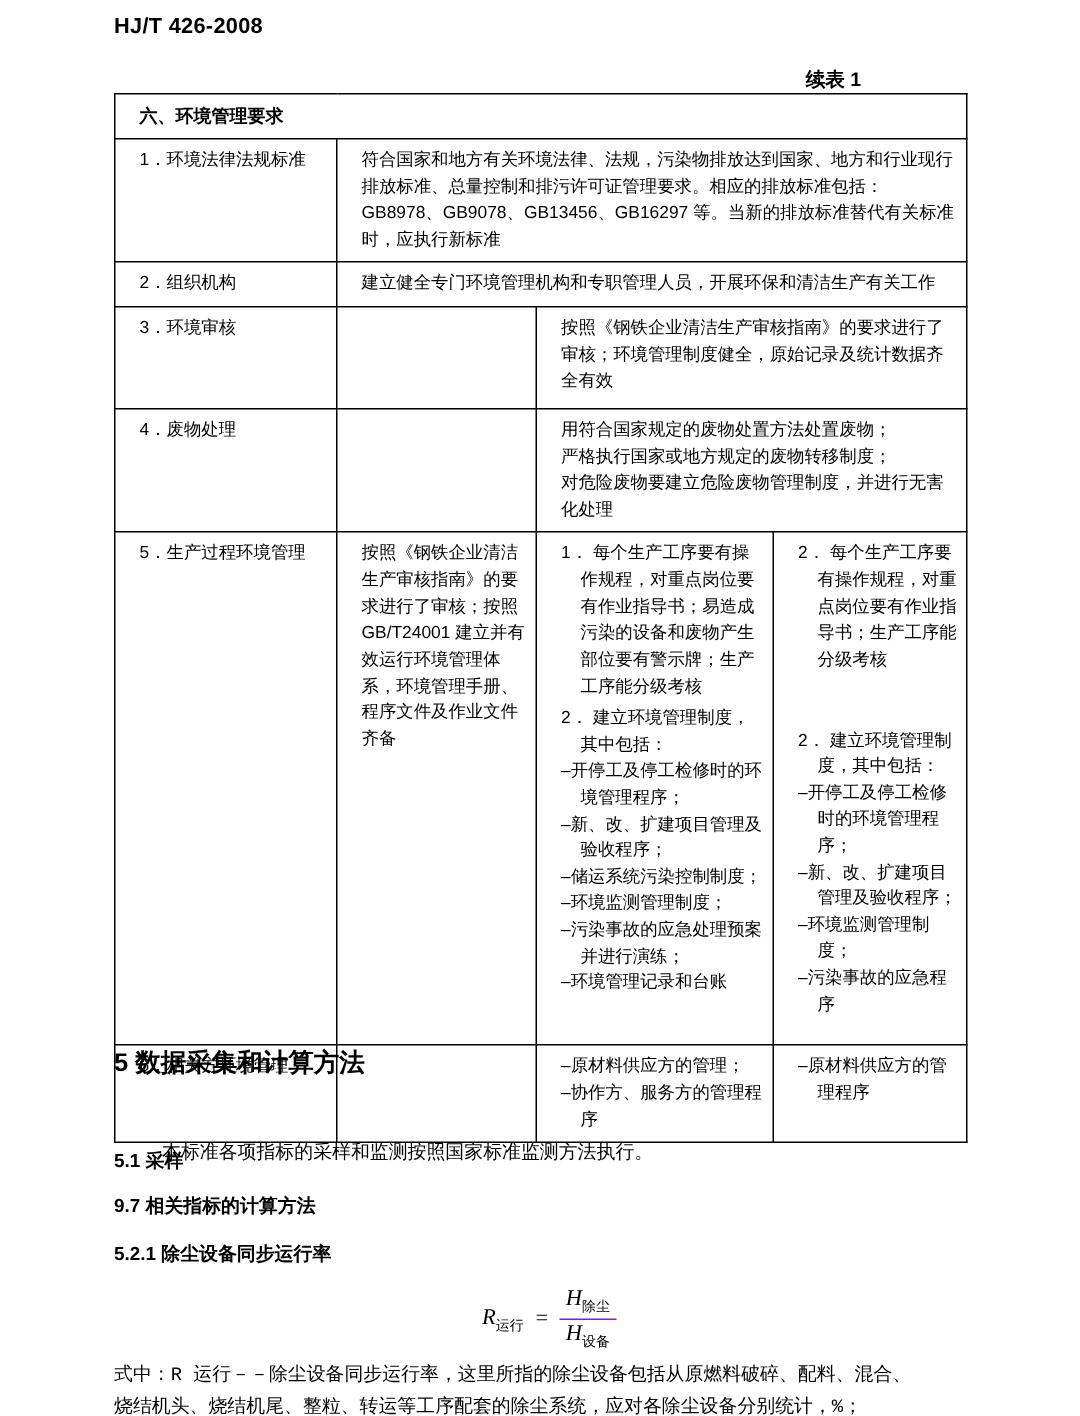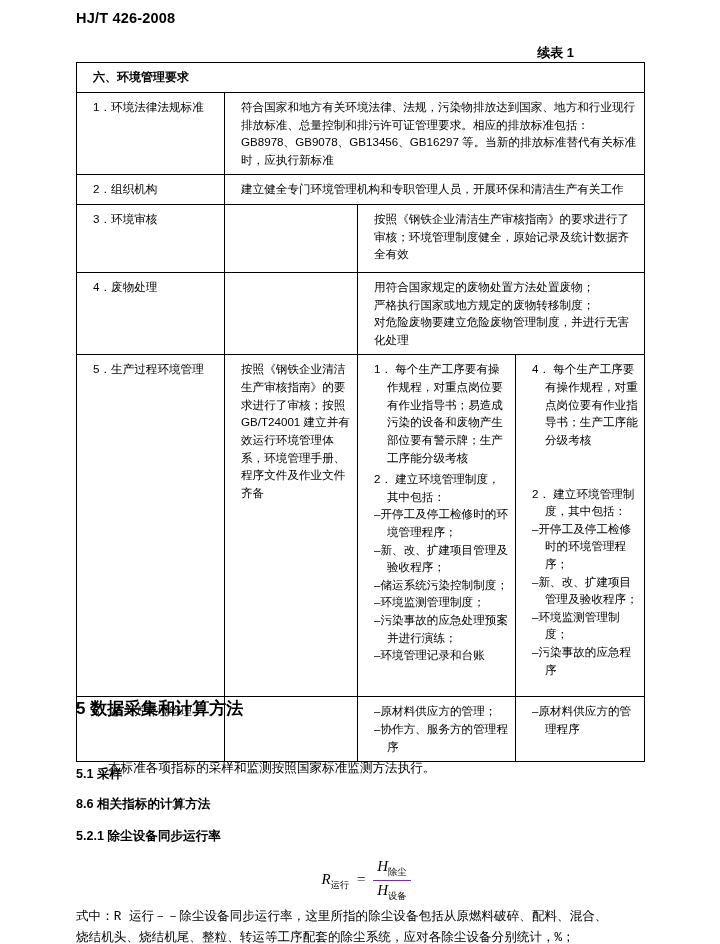--- a/index.html
+++ b/index.html
@@ -188,21 +188,21 @@
           <div class="hang">1． 每个生产工序要有操作规程，对重点岗位要有作业指导书；易造成污染的设备和废物产生部位要有警示牌；生产工序能分级考核</div>
           <div class="hang" style="margin-top:4px">2． 建立环境管理制度，其中包括：</div>
           <div class="hang2">–开停工及停工检修时的环境管理程序；</div>
           <div class="hang2">–新、改、扩建项目管理及验收程序；</div>
           <div class="hang2">–储运系统污染控制制度；</div>
           <div class="hang2">–环境监测管理制度；</div>
           <div class="hang2">–污染事故的应急处理预案并进行演练；</div>
           <div class="hang2">–环境管理记录和台账</div>
         </td>
         <td class="cell">
-          <div class="hang">4． 每个生产工序要有操作规程，对重点岗位要有作业指导书；生产工序能分级考核</div>
+          <div class="hang">2． 每个生产工序要有操作规程，对重点岗位要有作业指导书；生产工序能分级考核</div>
           <div class="hang" style="margin-top:36px">2． 建立环境管理制度，其中包括：</div>
           <div class="hang2">–开停工及停工检修时的环境管理程序；</div>
           <div class="hang2">–新、改、扩建项目管理及验收程序；</div>
           <div class="hang2">–环境监测管理制度；</div>
           <div class="hang2">–污染事故的应急程序</div>
         </td>
       </tr>
       <tr>
         <td class="rowlabel" style="height:42px">6．相关方环境管理</td>
         <td class="cell"></td>
@@ -223,21 +223,21 @@
 
   <div class="body-sec" style="top:766px">
     <div class="h3">5.1  采样</div>
   </div>
 
   <div class="body-sec" style="top:760px; padding-left:32px">
     <div class="para">本标准各项指标的采样和监测按照国家标准监测方法执行。</div>
   </div>
 
   <div class="body-sec" style="top:796px">
-    <div class="h3">8.6  相关指标的计算方法</div>
+    <div class="h3">9.7  相关指标的计算方法</div>
   </div>
 
   <div class="body-sec" style="top:828px">
     <div class="h3">5.2.1 除尘设备同步运行率</div>
   </div>
 
   <div class="body-sec" style="top:858px">
     <div class="formula">
       <span class="eqwrap">
         <span class="ital">R</span><span class="sub">运行</span>

